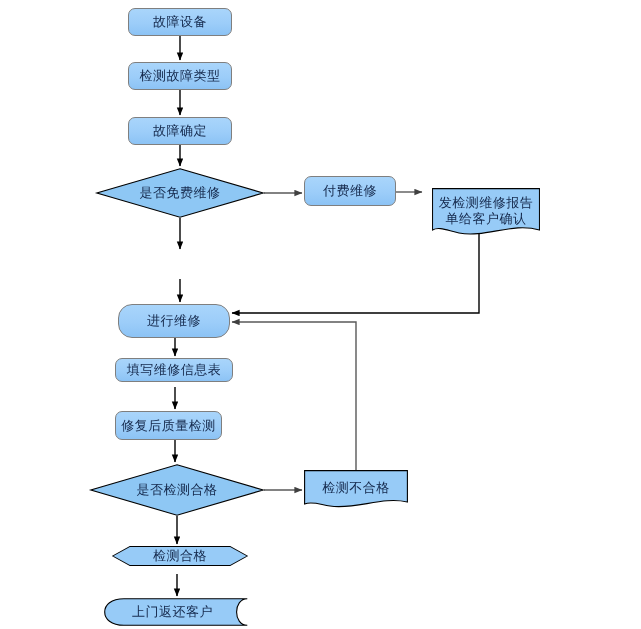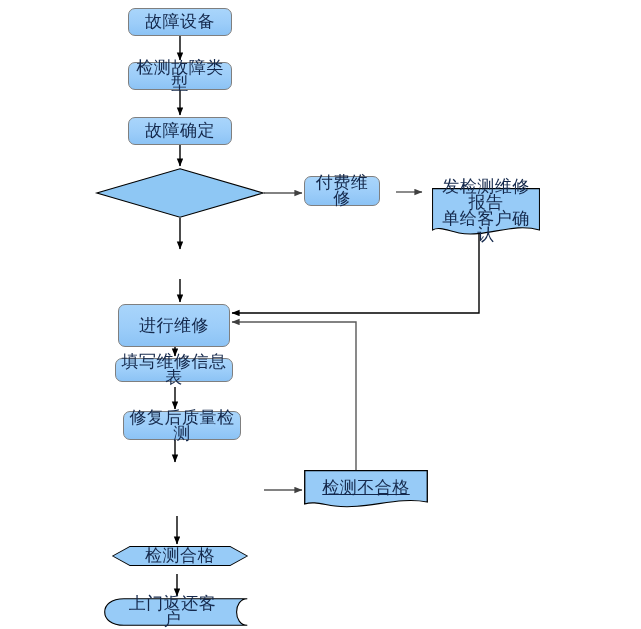--- a/index.html
+++ b/index.html
@@ -19,21 +19,21 @@
     width:641px;height:629px;
     pointer-events:none;
   }
   .node{
     position:absolute;
     display:flex;
     align-items:center;
     justify-content:center;
     text-align:center;
     color:#14284b;
-    font-size:17px;
+    font-size:13px;
     line-height:16px;
     letter-spacing:0.5px;
     white-space:pre-line;
     box-sizing:border-box;
   }
   .node .lbl{
     position:relative;
     z-index:2;
     width:100%;
     padding:0 4px;
@@ -111,49 +111,56 @@
   </div>
 
   <div class="node proc" style="left:128px;top:62px;width:104px;height:28px;">
     <span class="lbl">检测故障类型</span>
   </div>
 
   <div class="node" style="left:96px;top:168px;width:168px;height:50px;">
     <svg class="shape-svg" viewBox="0 0 168 50" preserveAspectRatio="none">
       <polygon points="84,0.8 167.2,25 84,49.2 0.8,25" fill="#8ec7f4" stroke="#000000" stroke-width="1.1"></polygon>
     </svg>
+    <span class="lbl">是否免费维修</span>
   </div>
 
-  <div class="node proc" style="left:304px;top:176px;width:76px;height:30px;">
+  <div class="node proc" style="left:304px;top:176px;width:92px;height:30px;">
     <span class="lbl">付费维修</span>
   </div>
 
   <div class="node" style="left:432px;top:160px;width:108px;height:50px;margin-top:28px;">
     <svg class="shape-svg" viewBox="0 0 118 50" preserveAspectRatio="none">
       <path d="M0.6,0.6 L117.4,0.6 L117.4,42 C88,34 59,50 29.5,45 C18,43 8,38 0.6,42 Z" fill="#97cbf7" stroke="#000000" stroke-width="1.1"></path>
     </svg>
     <span class="lbl" style="margin-top:-4px;">发检测维修报告
 单给客户确认</span>
   </div>
 
 
-  <div class="node proc" style="left:118px;top:304px;width:112px;height:43px;">
+  <div class="node proc" style="left:118px;top:304px;width:112px;height:34px;border-radius:14px;">
     <span class="lbl">进行维修</span>
   </div>
 
   <div class="node proc" style="left:115px;top:358px;width:118px;height:24px;">
     <span class="lbl">填写维修信息表</span>
   </div>
 
-  <div class="node proc" style="left:123px;top:411px;width:118px;height:29px;">
+  <div class="node proc" style="left:115px;top:411px;width:107px;height:29px;">
     <span class="lbl">修复后质量检测</span>
   </div>
 
+  <div class="node" style="left:90px;top:464px;width:174px;height:52px;">
+    <svg class="shape-svg" viewBox="0 0 174 52" preserveAspectRatio="none">
+      <polygon points="87,0.8 173.2,26 87,51.2 0.8,26" fill="#8ec7f4" stroke="#000000" stroke-width="1.1"></polygon>
+    </svg>
+    <span class="lbl">是否检测合格</span>
+  </div>
 
-  <div class="node" style="left:304px;top:470px;width:124px;height:40px;text-decoration:underline;">
+  <div class="node" style="left:304px;top:470px;width:104px;height:40px;">
     <svg class="shape-svg" viewBox="0 0 104 40" preserveAspectRatio="none">
       <path d="M0.6,0.6 L103.4,0.6 L103.4,32 C78,26 52,40 26,36 C16,34.5 8,31 0.6,34 Z" fill="#97cbf7" stroke="#000000" stroke-width="1.1"></path>
     </svg>
     <span class="lbl" style="margin-top:-4px;">检测不合格</span>
   </div>
 
   <div class="node" style="left:112px;top:546px;width:136px;height:20px;">
     <svg class="shape-svg" viewBox="0 0 136 28" preserveAspectRatio="none">
       <polygon points="18,0.7 118,0.7 135.3,14 118,27.3 18,27.3 0.7,14" fill="#97cbf7" stroke="#000000" stroke-width="1.1"></polygon>
     </svg>

